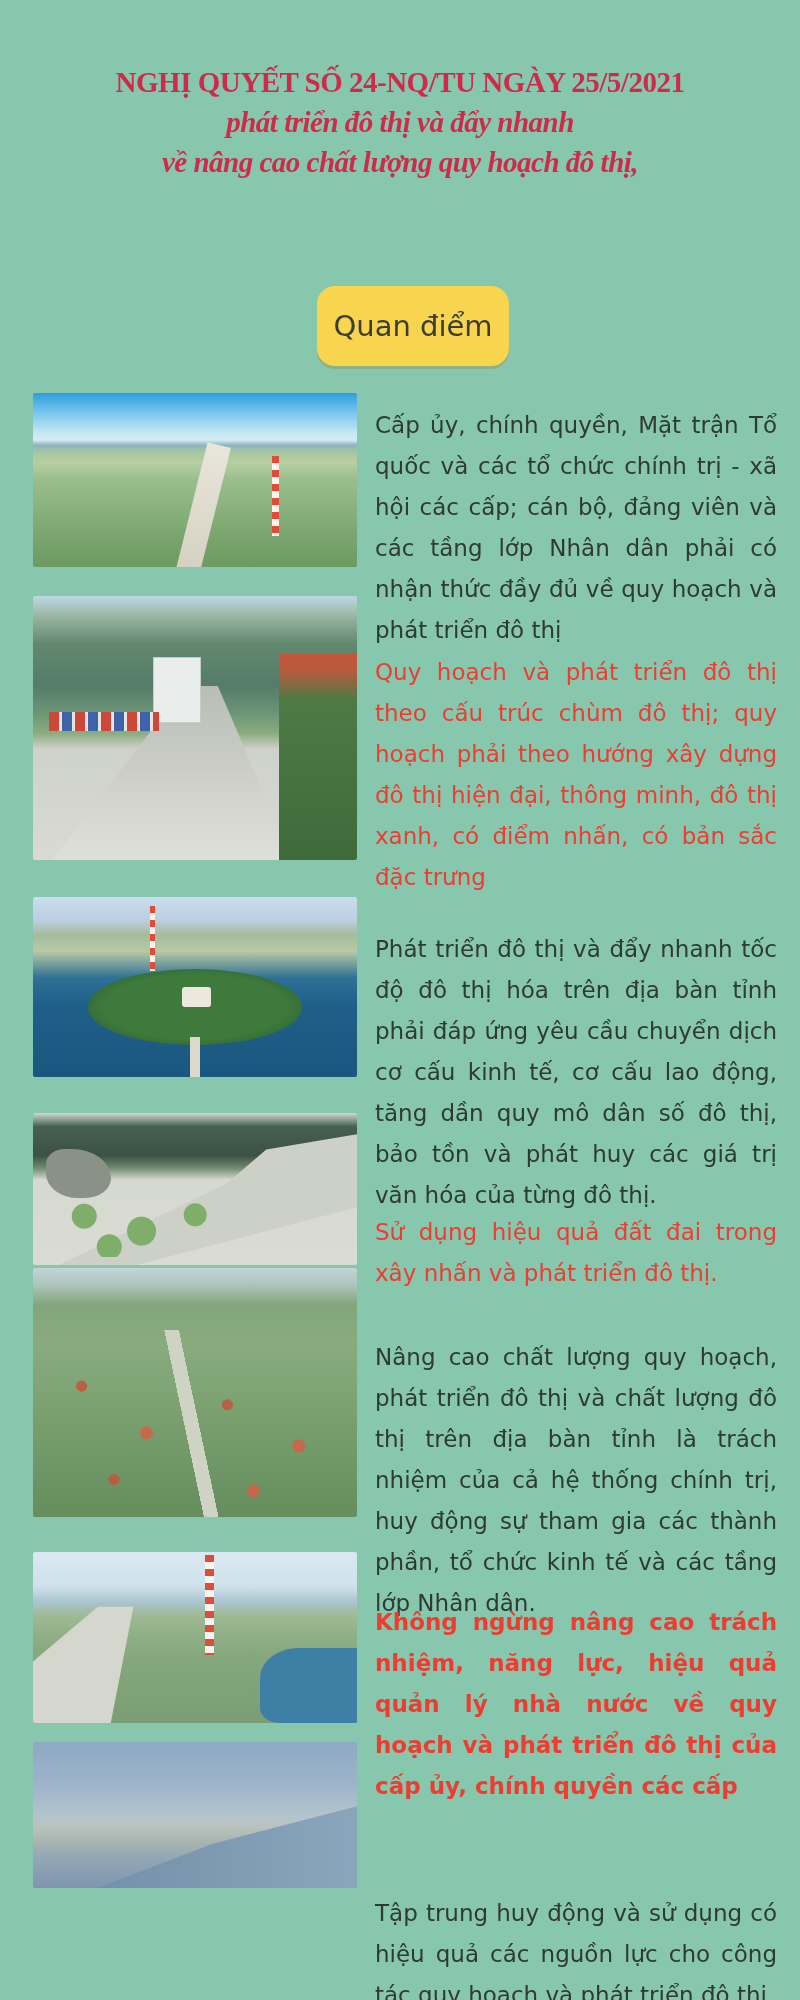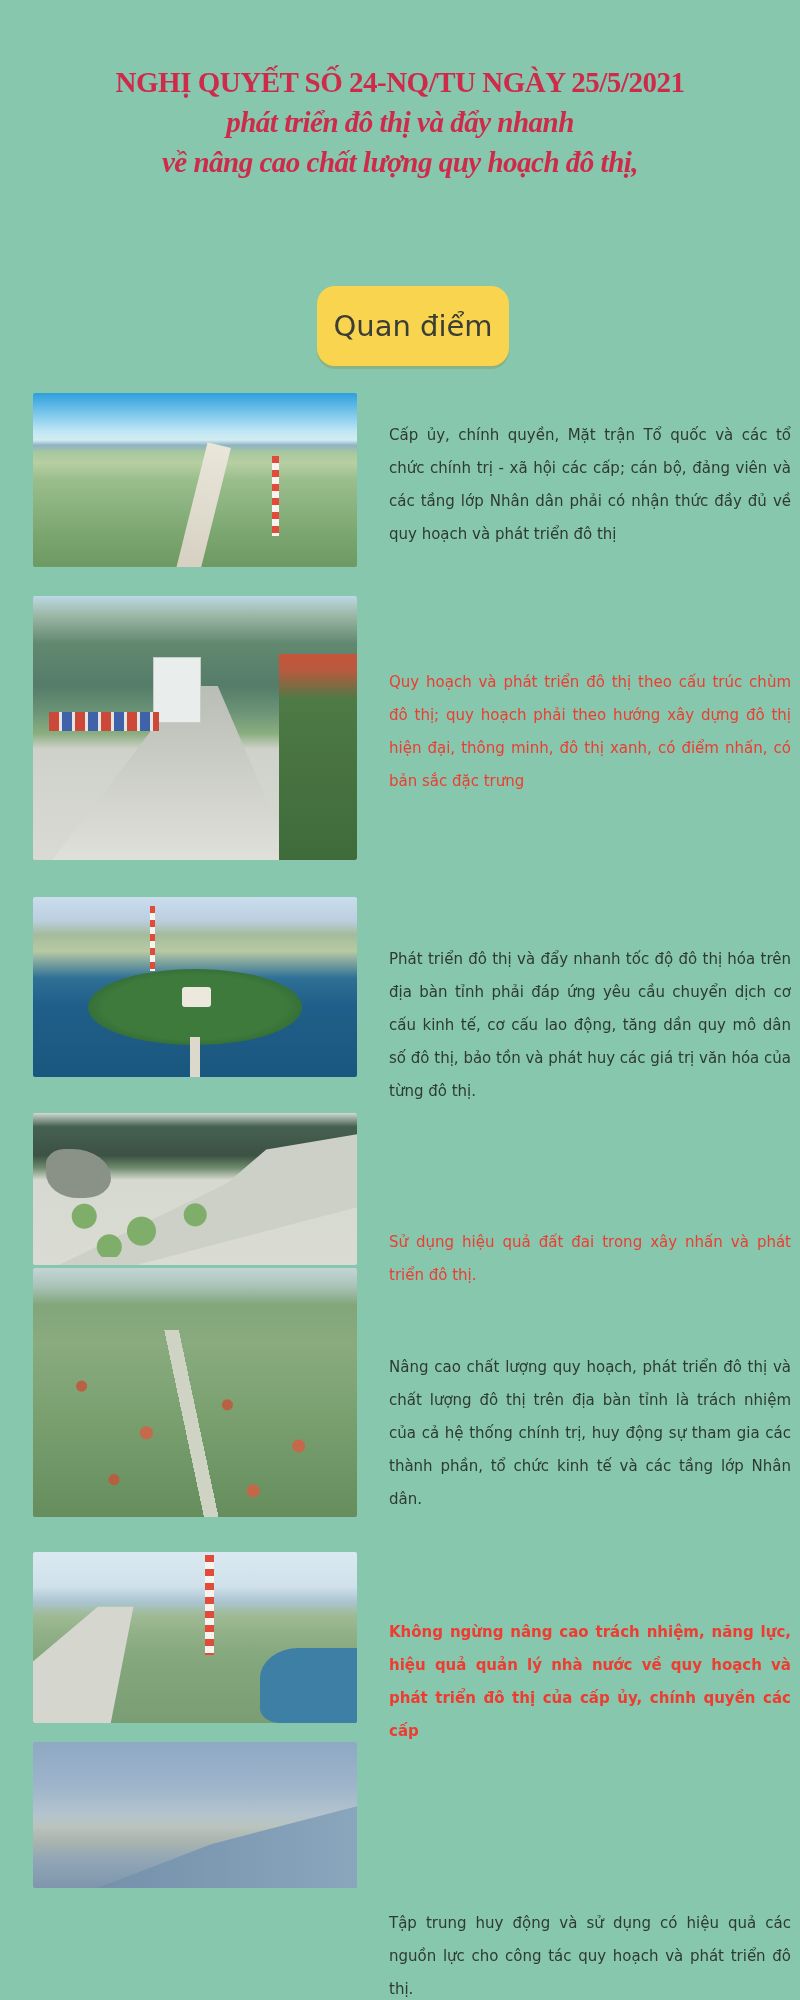--- a/index.html
+++ b/index.html
@@ -33,22 +33,22 @@
     background:var(--badge-yellow);
     border-radius:18px;
     box-shadow:0 3px 0 rgba(160,120,20,0.25);
     display:flex;align-items:center;justify-content:center;
     color:var(--badge-text);font-size:29px;font-weight:500;
     cursor:pointer;
     margin-left:36px;
   }
   
   .txt{
-    position:absolute;left:373px;width:402px;margin:16px;
-    font-size:15px;line-height:33px;
+    position:absolute;left:373px;width:402px;margin:2px;
+    font-size:23px;line-height:41px;
     text-align:justify;text-justify:inter-word;
   }
   .txt.dark{color:var(--body-dark);}
   .txt.red{color:var(--body-red);}
   
   .photo{position:absolute;left:33px;width:324px;overflow:hidden;border-radius:2px;}
   .deco{position:absolute;}
   .stripe-tower{background:repeating-linear-gradient(180deg,#e04b3a 0 7px,#f6f4ee 7px 14px);}
 
   #photo1{top:393px;height:174px;background:

